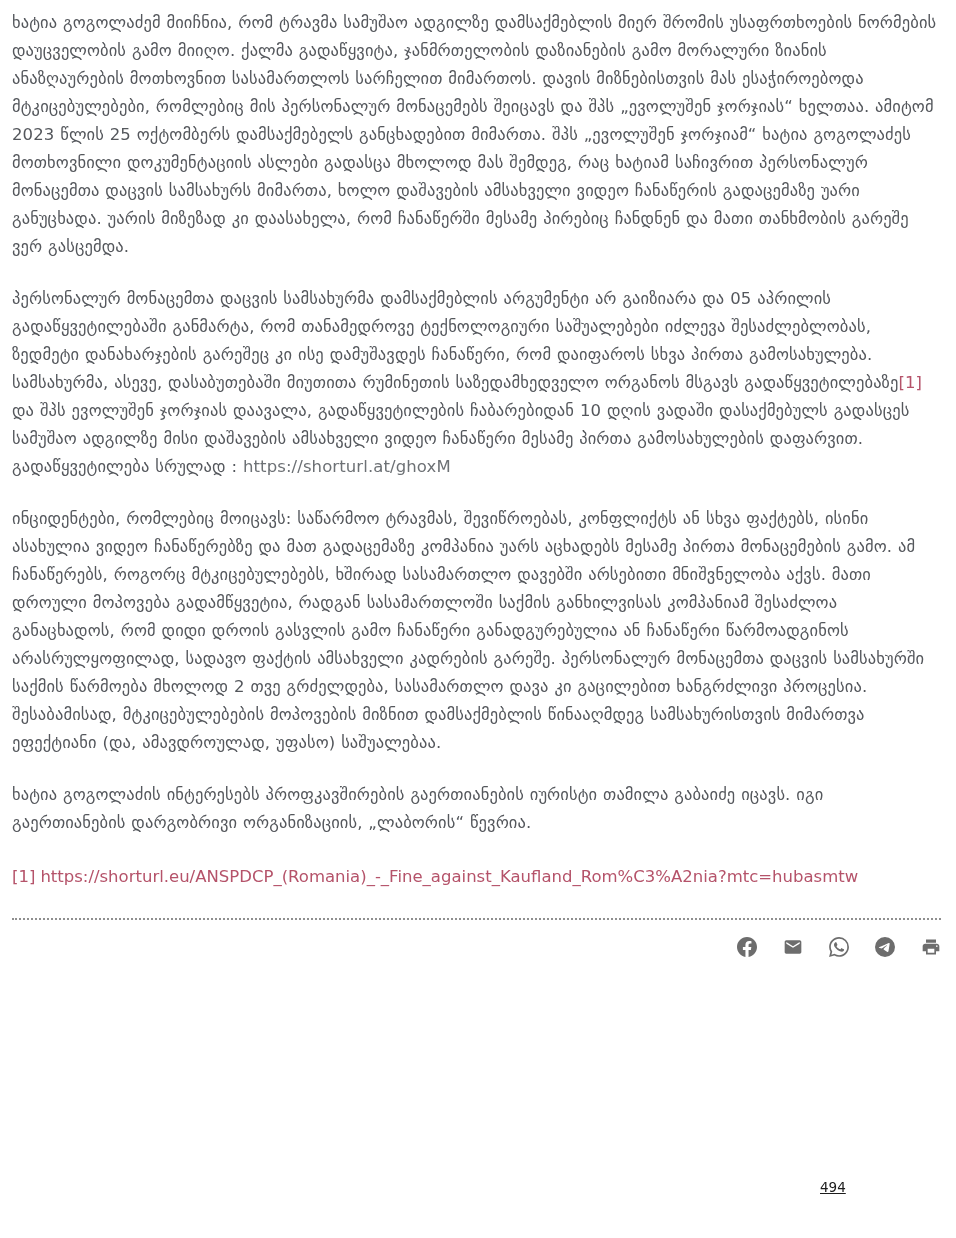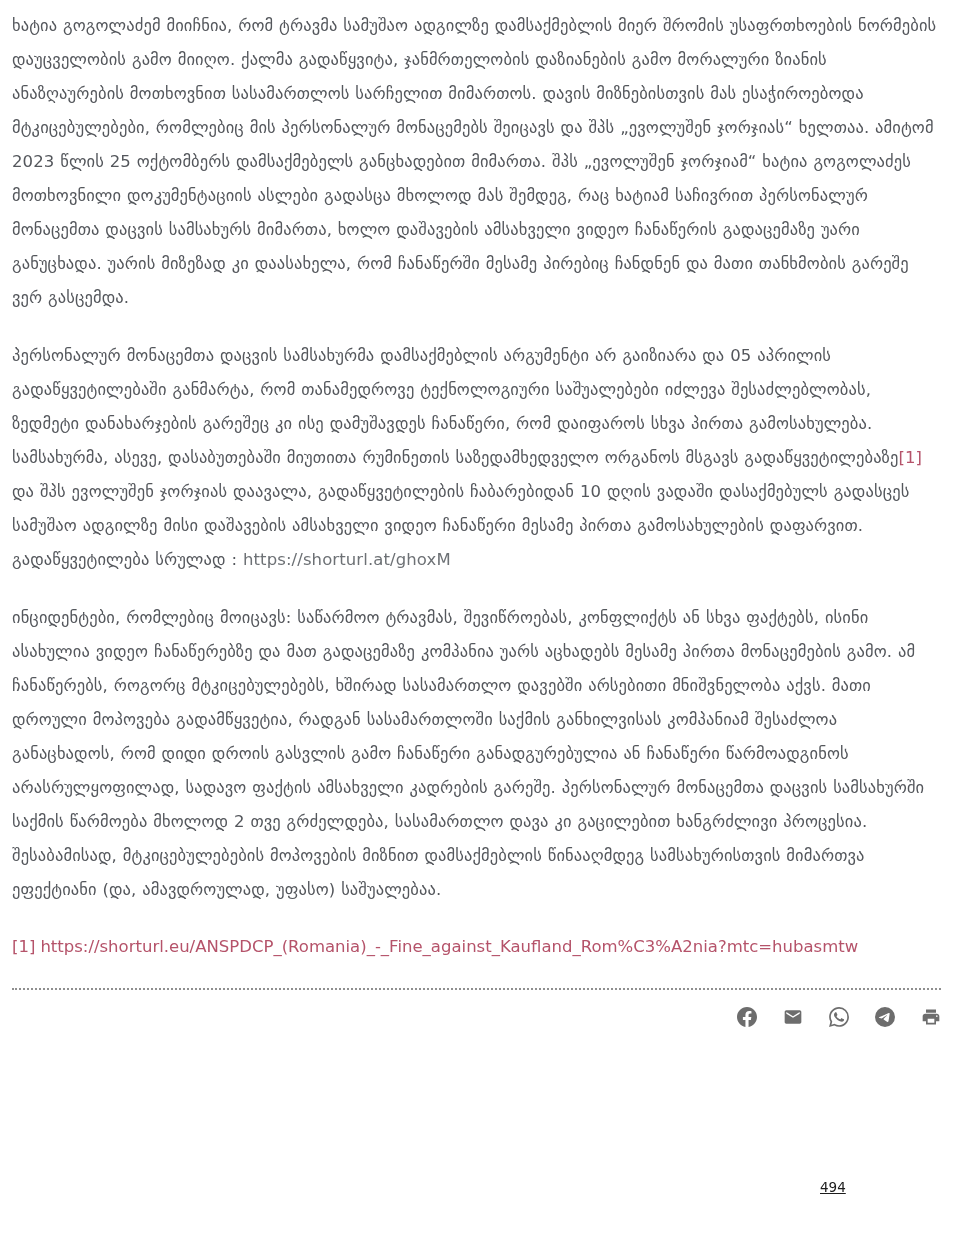--- a/index.html
+++ b/index.html
@@ -9,21 +9,21 @@
     height: 1238px;
     position: relative;
     font-family: "DejaVu Sans", "Liberation Sans", sans-serif;
     overflow: hidden;
   }
   .content {
     padding: 9px 15px 0 12px;
   }
   .para {
     font-size: 16.5px;
-    line-height: 34px;
+    line-height: 28px;
     color: #54575c;
     margin-bottom: 24px;
     letter-spacing: 0.1px;
     word-spacing: 0.5px;
   }
   .ref-marker {
     color: #b5536a;
     text-decoration: none;
     cursor: pointer;
   }
@@ -88,20 +88,21 @@
 <body>
 
 <div class="content">
 
   <p class="para">ხატია გოგოლაძემ მიიჩნია, რომ ტრავმა სამუშაო ადგილზე დამსაქმებლის მიერ შრომის უსაფრთხოების ნორმების დაუცველობის გამო მიიღო. ქალმა გადაწყვიტა, ჯანმრთელობის დაზიანების გამო მორალური ზიანის ანაზღაურების მოთხოვნით სასამართლოს სარჩელით მიმართოს. დავის მიზნებისთვის მას ესაჭიროებოდა მტკიცებულებები, რომლებიც მის პერსონალურ მონაცემებს შეიცავს და შპს „ევოლუშენ ჯორჯიას“ ხელთაა. ამიტომ 2023 წლის 25 ოქტომბერს  დამსაქმებელს განცხადებით მიმართა. შპს „ევოლუშენ ჯორჯიამ“ ხატია გოგოლაძეს მოთხოვნილი დოკუმენტაციის ასლები გადასცა მხოლოდ მას შემდეგ, რაც ხატიამ საჩივრით პერსონალურ მონაცემთა დაცვის სამსახურს მიმართა, ხოლო დაშავების ამსახველი ვიდეო ჩანაწერის გადაცემაზე უარი განუცხადა. უარის მიზეზად კი დაასახელა, რომ ჩანაწერში მესამე პირებიც ჩანდნენ და მათი თანხმობის გარეშე ვერ გასცემდა.</p>
 
   <p class="para"><span>პერსონალურ მონაცემთა დაცვის სამსახურმა დამსაქმებლის არგუმენტი არ გაიზიარა და 05 აპრილის გადაწყვეტილებაში განმარტა, რომ თანამედროვე ტექნოლოგიური საშუალებები იძლევა შესაძლებლობას, ზედმეტი დანახარჯების გარეშეც კი ისე დამუშავდეს ჩანაწერი, რომ დაიფაროს სხვა პირთა გამოსახულება. სამსახურმა, ასევე, დასაბუთებაში მიუთითა რუმინეთის საზედამხედველო ორგანოს მსგავს გადაწყვეტილებაზე</span><a class="ref-marker">[1]</a><span> და შპს ევოლუშენ ჯორჯიას დაავალა, გადაწყვეტილების ჩაბარებიდან 10 დღის ვადაში დასაქმებულს გადასცეს სამუშაო ადგილზე მისი დაშავების ამსახველი ვიდეო ჩანაწერი მესამე პირთა გამოსახულების დაფარვით. გადაწყვეტილება სრულად : </span><a class="plain-url">https://shorturl.at/ghoxM</a></p>
 
   <p class="para">ინციდენტები, რომლებიც მოიცავს: საწარმოო ტრავმას, შევიწროებას, კონფლიქტს ან სხვა ფაქტებს, ისინი ასახულია ვიდეო ჩანაწერებზე და მათ გადაცემაზე კომპანია უარს აცხადებს მესამე პირთა მონაცემების გამო. ამ ჩანაწერებს, როგორც მტკიცებულებებს, ხშირად სასამართლო დავებში არსებითი მნიშვნელობა აქვს. მათი დროული მოპოვება გადამწყვეტია, რადგან სასამართლოში საქმის განხილვისას კომპანიამ შესაძლოა განაცხადოს, რომ დიდი დროის გასვლის გამო ჩანაწერი განადგურებულია ან ჩანაწერი წარმოადგინოს არასრულყოფილად, სადავო ფაქტის ამსახველი კადრების გარეშე. პერსონალურ მონაცემთა დაცვის სამსახურში საქმის წარმოება მხოლოდ 2 თვე გრძელდება, სასამართლო დავა კი გაცილებით ხანგრძლივი პროცესია. შესაბამისად, მტკიცებულებების მოპოვების მიზნით დამსაქმებლის წინააღმდეგ სამსახურისთვის მიმართვა ეფექტიანი (და, ამავდროულად, უფასო) საშუალებაა.</p>
 
+  <p class="para">ხატია გოგოლაძის ინტერესებს პროფკავშირების გაერთიანების იურისტი თამილა გაბაიძე იცავს. იგი გაერთიანების დარგობრივი ორგანიზაციის, „ლაბორის“ წევრია.</p>
 
   <p class="footnote"><span class="marker">[1]</span><a class="footnote-link">https://shorturl.eu/ANSPDCP_(Romania)_-_Fine_against_Kaufland_Rom%C3%A2nia?mtc=hubasmtw</a></p>
 
   <hr class="separator">
 
   <div class="share-row">
 
     <button class="share-btn" title="Facebook">
       <span style="display:contents">
         <svg viewBox="0 0 24 24" aria-hidden="true">

